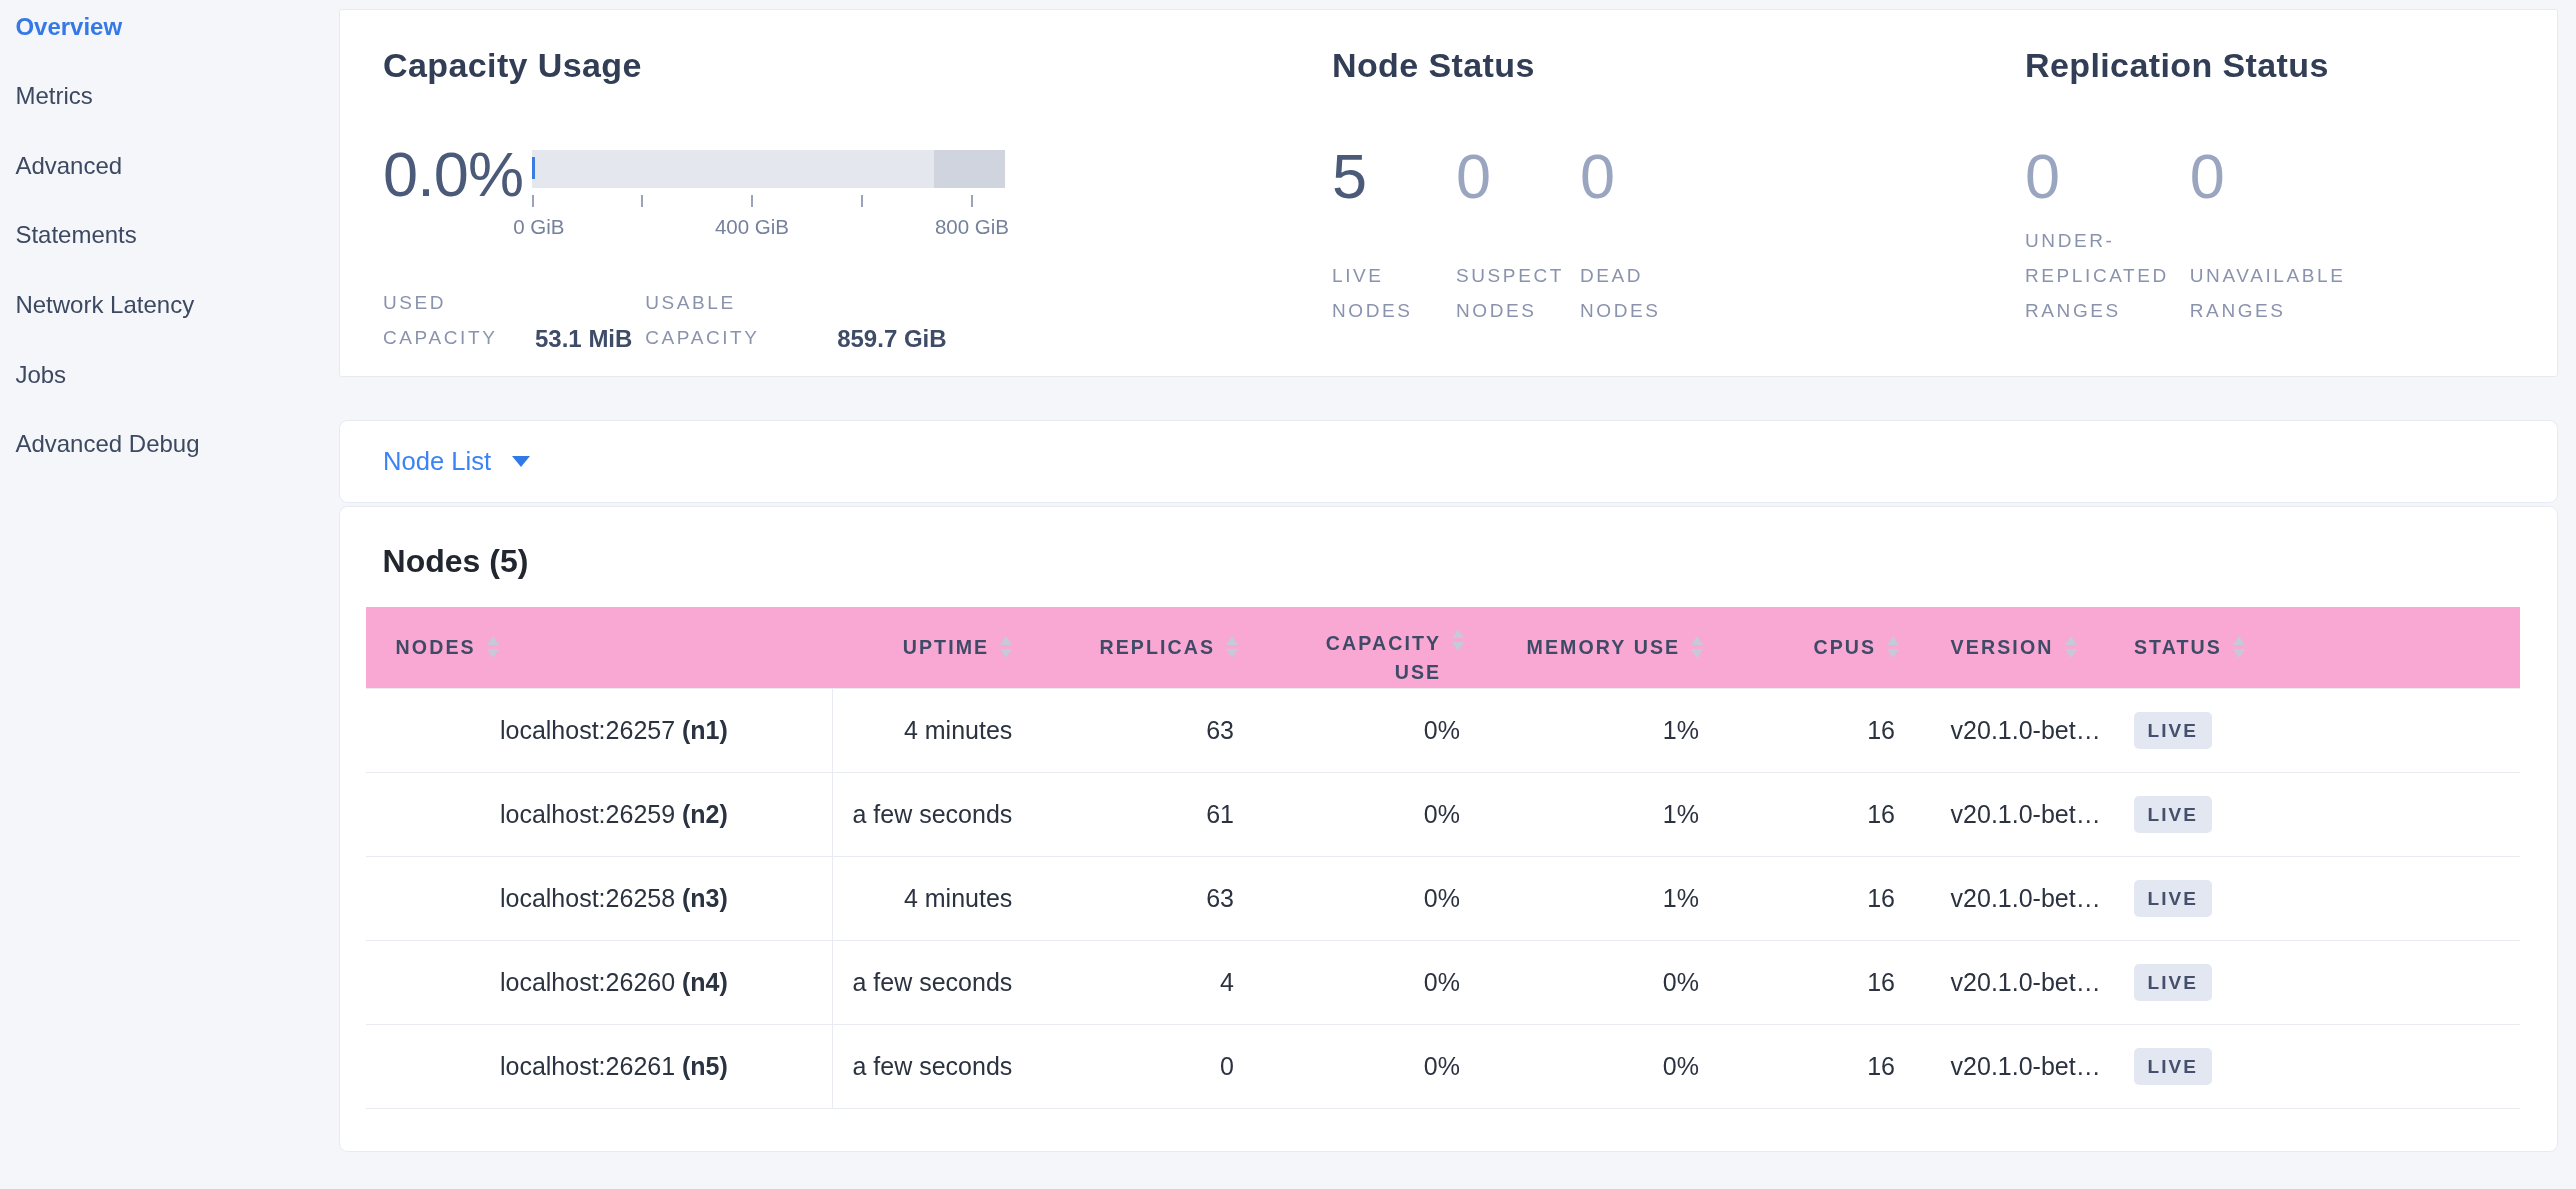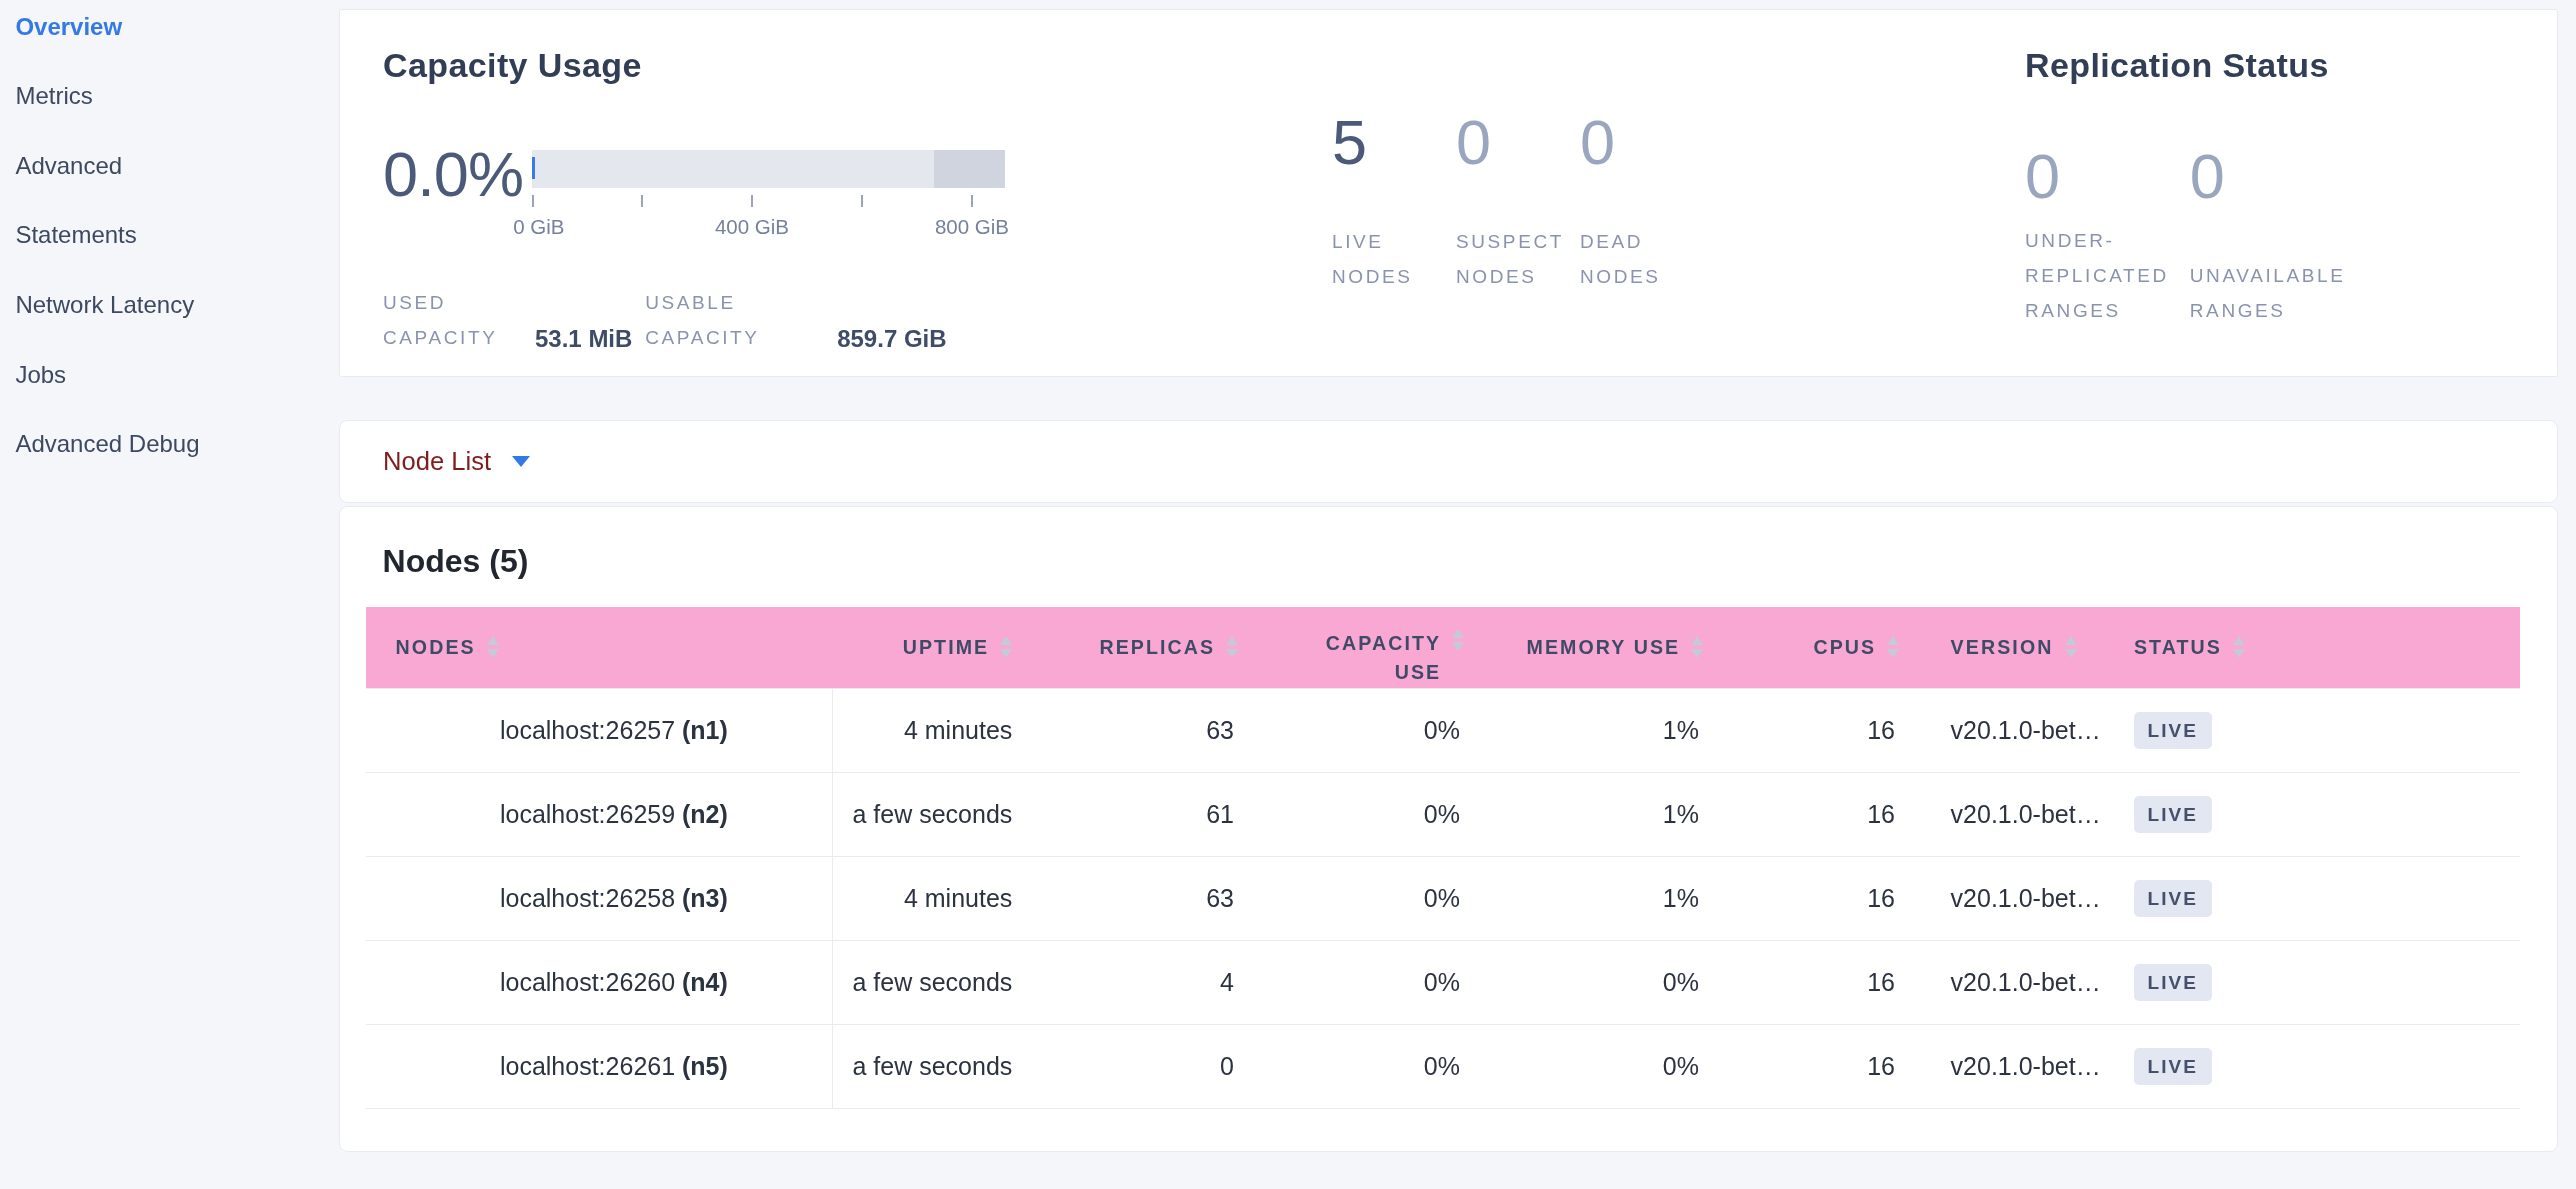--- a/index.html
+++ b/index.html
@@ -48,21 +48,21 @@
   .sec-nodes .stat-col { width:106px; margin-right:18px; }
   .sec-repl .stat-col.c1 { width:152px; margin-right:12.8px; }
   .sec-repl .stat-col.c2 { width:152px; margin-right:12.8px; }
   .sec-repl .stat-col.c3 { width:171px; }
   .big-num { font-size:63px; font-weight:500; color:#4a5a78; line-height:63px; }
   .big-num.dim { color:#9aa5c0; }
 
   
   .card-nodelist { margin-top:43px; height:83px; border-radius:8.5px; display:flex; align-items:center; padding-left:43px; }
   .nodelist-btn { display:flex; align-items:center; cursor:pointer; }
-  .nodelist-label { font-size:25.6px; color:#7f1d1d; }
+  .nodelist-label { font-size:25.6px; color:#3b82f6; }
   .caret-down { width:0; height:0; border-left:9.4px solid transparent; border-right:9.4px solid transparent; border-top:11px solid #2f7ae8; margin-left:20.5px; }
 
   
   .card-table { margin-top:2.6px; height:646px; border-radius:8.5px; padding:36px 36px 0 25.6px; }
   .nodes-title { font-size:32px; font-weight:600; color:#21262f; margin-left:17px; }
   table { border-collapse:collapse; table-layout:fixed; width:2154px; margin-top:27px; }
   thead th { height:82px; background:#f9a8d4; border-bottom:1.7px solid #e8ebf1; font-size:19.6px; font-weight:700; letter-spacing:2.1px; color:#3e4a66; }
   .th-inner { display:flex; align-items:center; }
   .th-inner.right { justify-content:flex-end; padding-right:21.3px; }
   .th-inner.left  { justify-content:flex-start; padding-left:30px; }
@@ -120,20 +120,21 @@
       </div>
       <div class="cap-stats">
         <div class="stat-label l1">USED CAPACITY</div>
         <div class="stat-value">53.1 MiB</div>
         <div class="stat-label l2">USABLE CAPACITY</div>
         <div class="stat-value">859.7 GiB</div>
       </div>
     </div>
 
     <div class="sec-nodes">
+      <div class="section-title">Node Status</div>
       <div class="stat-cols">
         <div class="stat-col">
           <div class="big-num">5</div>
           <div class="stat-label">LIVE NODES</div>
         </div>
         <div class="stat-col">
           <div class="big-num dim">0</div>
           <div class="stat-label">SUSPECT NODES</div>
         </div>
         <div class="stat-col">

